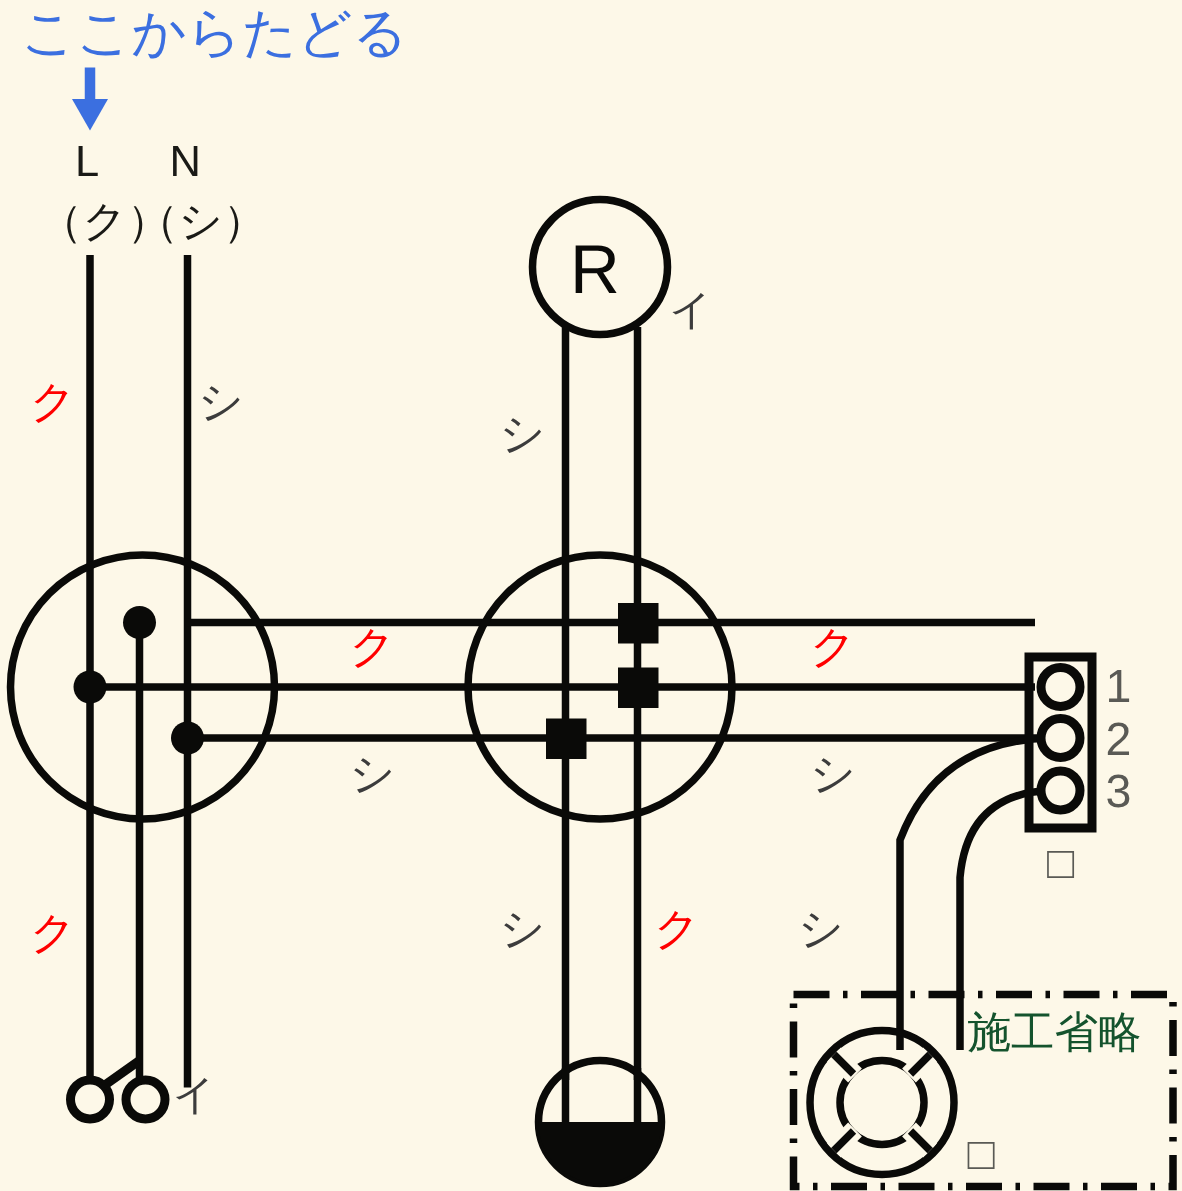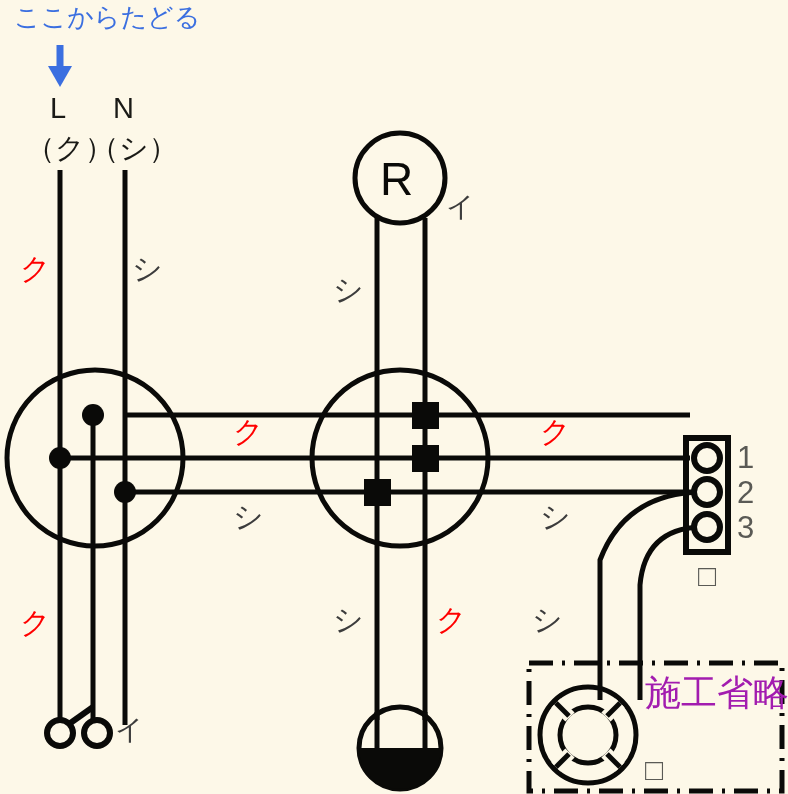--- a/index.html
+++ b/index.html
@@ -104,21 +104,21 @@
     </g>
 
     <rect x="529" y="663" width="253" height="128" fill="none" stroke="#0A0A08" stroke-width="5" stroke-dasharray="24 9 3 9"></rect>
 
     <g>
       <line x1="60" y1="45" x2="60" y2="72" stroke="#3B6FE0" stroke-width="7"></line>
       <path d="M 60 87 L 48 66 L 72 66 Z" fill="#3B6FE0"></path>
     </g>
   </svg>
 
-  <div class="lbl" style="left:14px;top:4px;font-size:26px;color:#3B6FE0;">ここからたどる</div>
+  <div class="lbl" style="left:14px;top:4px;font-size:36px;color:#3B6FE0;">ここからたどる</div>
 
   <div class="lbl" style="left:50px;top:94px;font-size:29px;color:#1A1A16;">L</div>
   <div class="lbl" style="left:113px;top:94px;font-size:29px;color:#1A1A16;">N</div>
 
   <div class="lbl" style="left:26px;top:134px;font-size:29px;color:#1A1A16;">（ク）</div>
   <div class="lbl" style="left:90px;top:134px;font-size:29px;color:#1A1A16;">（シ）</div>
 
   <div class="lbl" style="left:20px;top:254px;font-size:30px;color:#FF0000;">ク</div>
   <div class="lbl" style="left:132px;top:254px;font-size:30px;color:#3C3C3C;">シ</div>
 
@@ -139,16 +139,16 @@
   <div class="lbl" style="left:380px;top:156px;font-size:46px;color:#0A0A08;">R</div>
   <div class="lbl" style="left:446px;top:193px;font-size:28px;color:#3C3C3C;">イ</div>
 
   <div class="lbl" style="left:115px;top:716px;font-size:28px;color:#3C3C3C;">イ</div>
 
   <div class="lbl" style="left:737px;top:442px;font-size:31px;color:#5A5A55;">1</div>
   <div class="lbl" style="left:737px;top:477px;font-size:31px;color:#5A5A55;">2</div>
   <div class="lbl" style="left:737px;top:512px;font-size:31px;color:#5A5A55;">3</div>
   <div class="lbl" style="left:698px;top:561px;font-size:30px;color:#5A5A55;">□</div>
 
-  <div class="lbl" style="left:645px;top:675px;font-size:36px;color:#a21caf;">施工省略</div>
+  <div class="lbl" style="left:645px;top:675px;font-size:29px;color:#14532d;">施工省略</div>
   <div class="lbl" style="left:645px;top:755px;font-size:30px;color:#5A5A55;">□</div>
 
 </div>
 
 </body></html>

